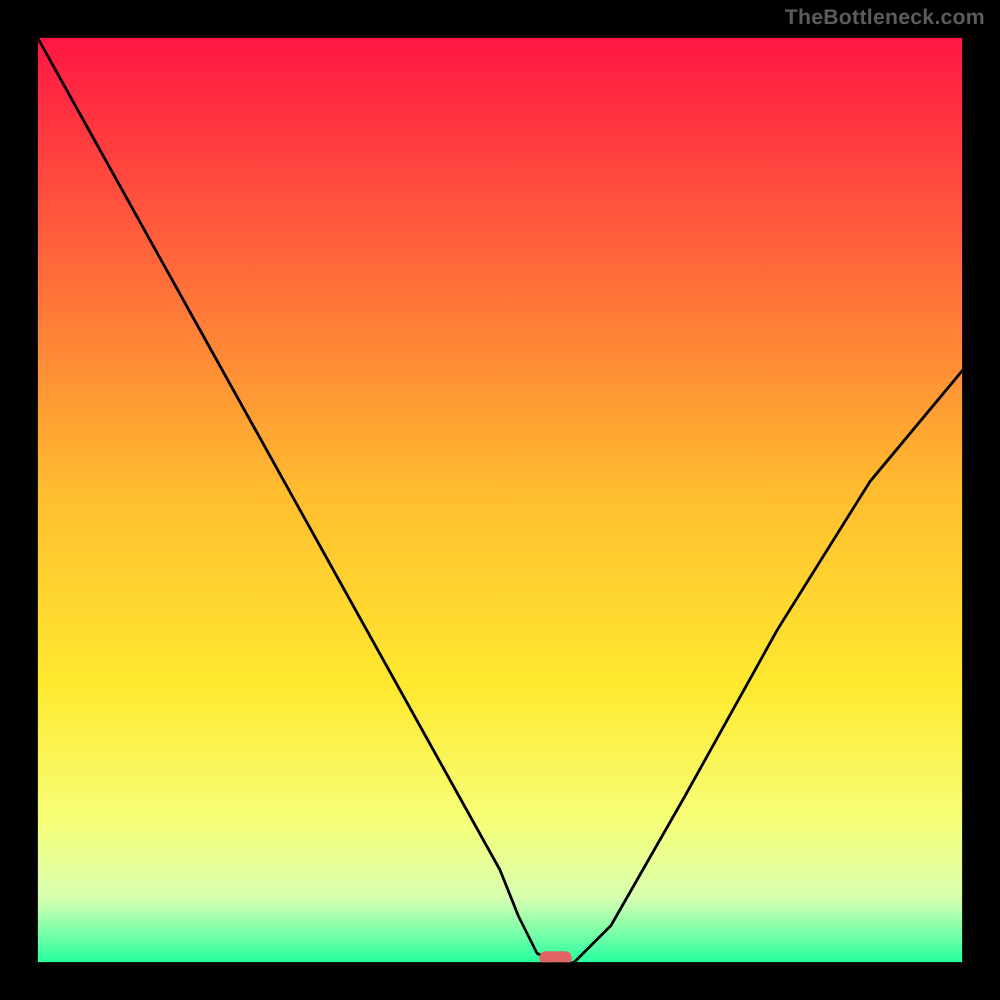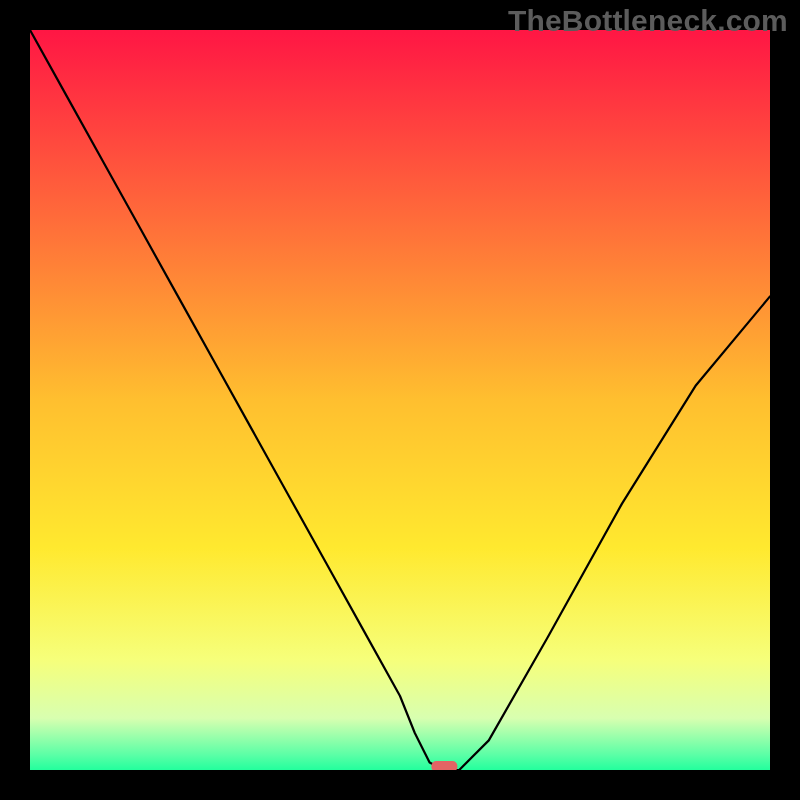--- a/index.html
+++ b/index.html
@@ -15,21 +15,21 @@
     position: relative;
     width: 800px;
     height: 800px;
     background: #000;
   }
   .watermark {
     position: absolute;
     top: 4px;
     right: 12px;
     color: #5c5c5c;
-    font-size: 30px;
+    font-size: 17px;
     font-weight: 600;
     letter-spacing: 0.2px;
     z-index: 10;
   }
   .plot-area {
     position: absolute;
     left: 30px;
     top: 30px;
     width: 740px;
     height: 740px;

